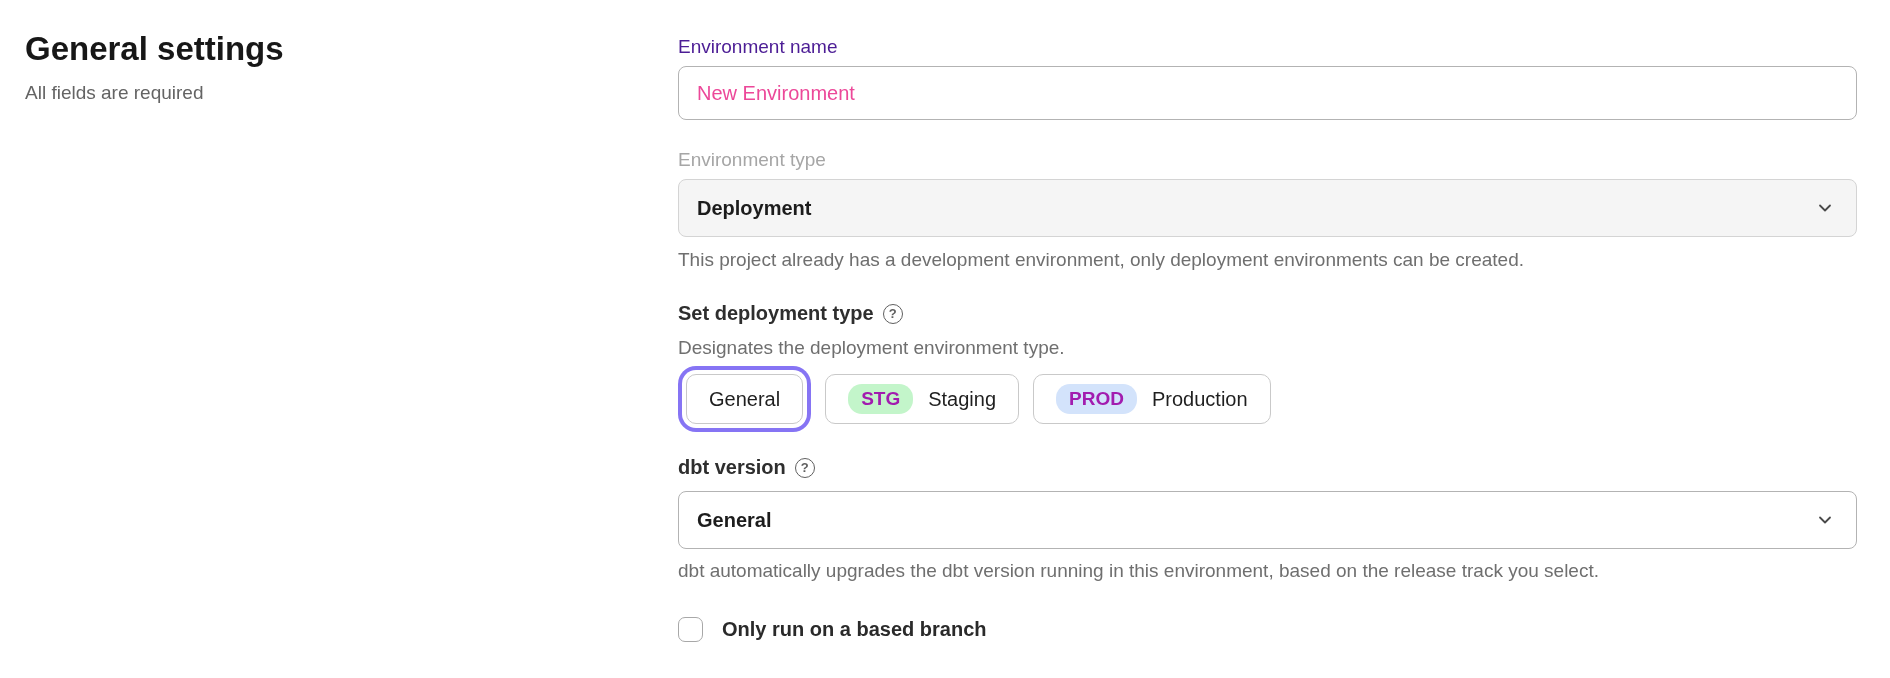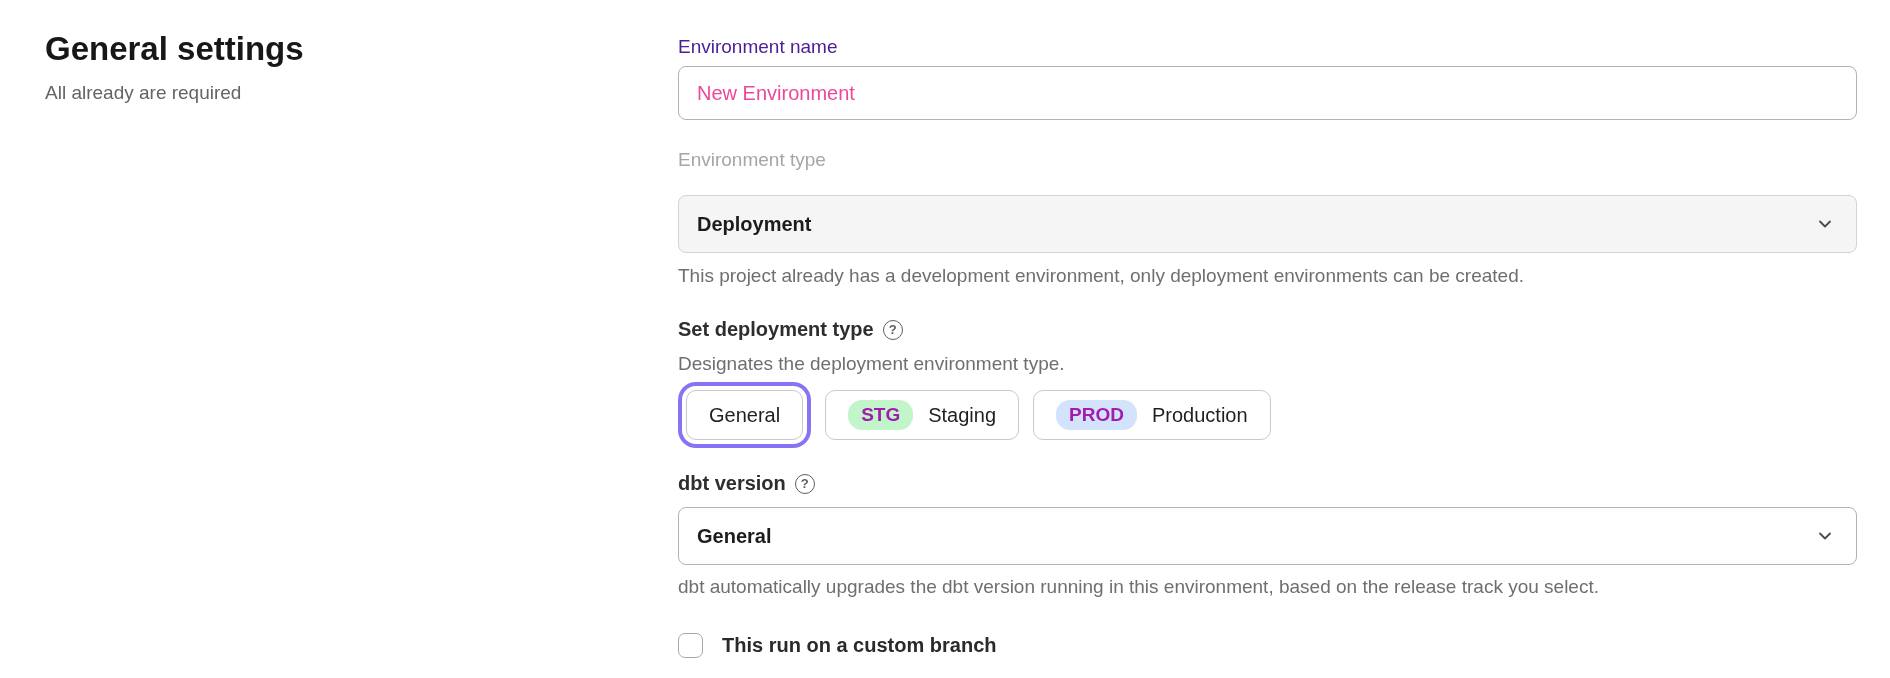--- a/index.html
+++ b/index.html
@@ -1,29 +1,29 @@
 <!DOCTYPE html>
 <html><head>
 <meta charset="utf-8">
 <style>
   * { margin:0; padding:0; box-sizing:border-box; }
   html,body { width:1890px; height:678px; background:#ffffff;
               font-family:"Liberation Sans", sans-serif; color:#1f1f1f; }
   .page { position:relative; width:1890px; height:678px; overflow:hidden; }
 
   
-  .left-col { position:absolute; left:45px; top:30px; width:560px; }
+  .left-col { position:absolute; left:25px; top:30px; width:560px; }
   .page-title { font-size:33px; font-weight:700; color:#171717; letter-spacing:0; }
   .page-subtitle { margin-top:14px; font-size:19px; color:#646464; }
 
   
   .form-col { position:absolute; left:678px; top:37px; width:1179px; }
 
   .field-label { font-size:19px; line-height:20px; font-weight:500; color:#4c1d95; margin-bottom:9px; }
-  .field-label.disabled { color:#a6a6a6; margin-top:30px; margin-bottom:25px; }
+  .field-label.disabled { color:#a6a6a6; margin-top:30px; margin-bottom:9px; }
 
   .text-input { width:100%; height:54px; border:1px solid #b3b3b3; border-radius:8px;
                 background:#ffffff; display:flex; align-items:center; padding:0 18px;
                 font-size:20px; color:#ec4899; }
 
   .select { width:100%; height:58px; border:1px solid #b3b3b3; border-radius:8px;
             background:#ffffff; display:flex; align-items:center; justify-content:space-between;
             padding:0 22px 0 18px; font-size:20px; font-weight:700; color:#1c1c1c; cursor:pointer; }
   .select.disabled { background:#f5f5f5; border-color:#d4d4d4; cursor:default; }
   .chevron { width:18px; height:18px; flex:0 0 auto; }
@@ -56,21 +56,21 @@
               background:#fff; flex:0 0 auto; }
   .checkbox-label { margin-left:19px; font-size:20px; font-weight:600; color:#2a2a2a; }
 </style>
 </head>
 <body>
 
 <div class="page">
 
   <div class="left-col">
     <div class="page-title">General settings</div>
-    <div class="page-subtitle">All already are required</div>
+    <div class="page-subtitle">All fields are required</div>
   </div>
 
   <div class="form-col">
 
     <div class="field-label">Environment name</div>
     <div class="text-input">
       <span>New Environment</span>
     </div>
 
     <div class="field-label disabled">Environment type</div>
@@ -113,17 +113,17 @@
       <span class="chevron">
         <svg width="18" height="18" viewBox="0 0 18 18">
             <polyline points="4,6.5 9,11.5 14,6.5" fill="none" stroke="#4a4a4a" stroke-width="1.8" stroke-linecap="round" stroke-linejoin="round"></polyline>
           </svg>
       </span>
     </div>
     <div class="helper mt12">dbt automatically upgrades the dbt version running in this environment, based on the release track you select.</div>
 
     <div class="checkbox-row">
       <span class="checkbox"></span>
-      <span class="checkbox-label">This run on a custom branch</span>
+      <span class="checkbox-label">Only run on a based branch</span>
     </div>
 
   </div>
 </div>
 
 </body></html>

